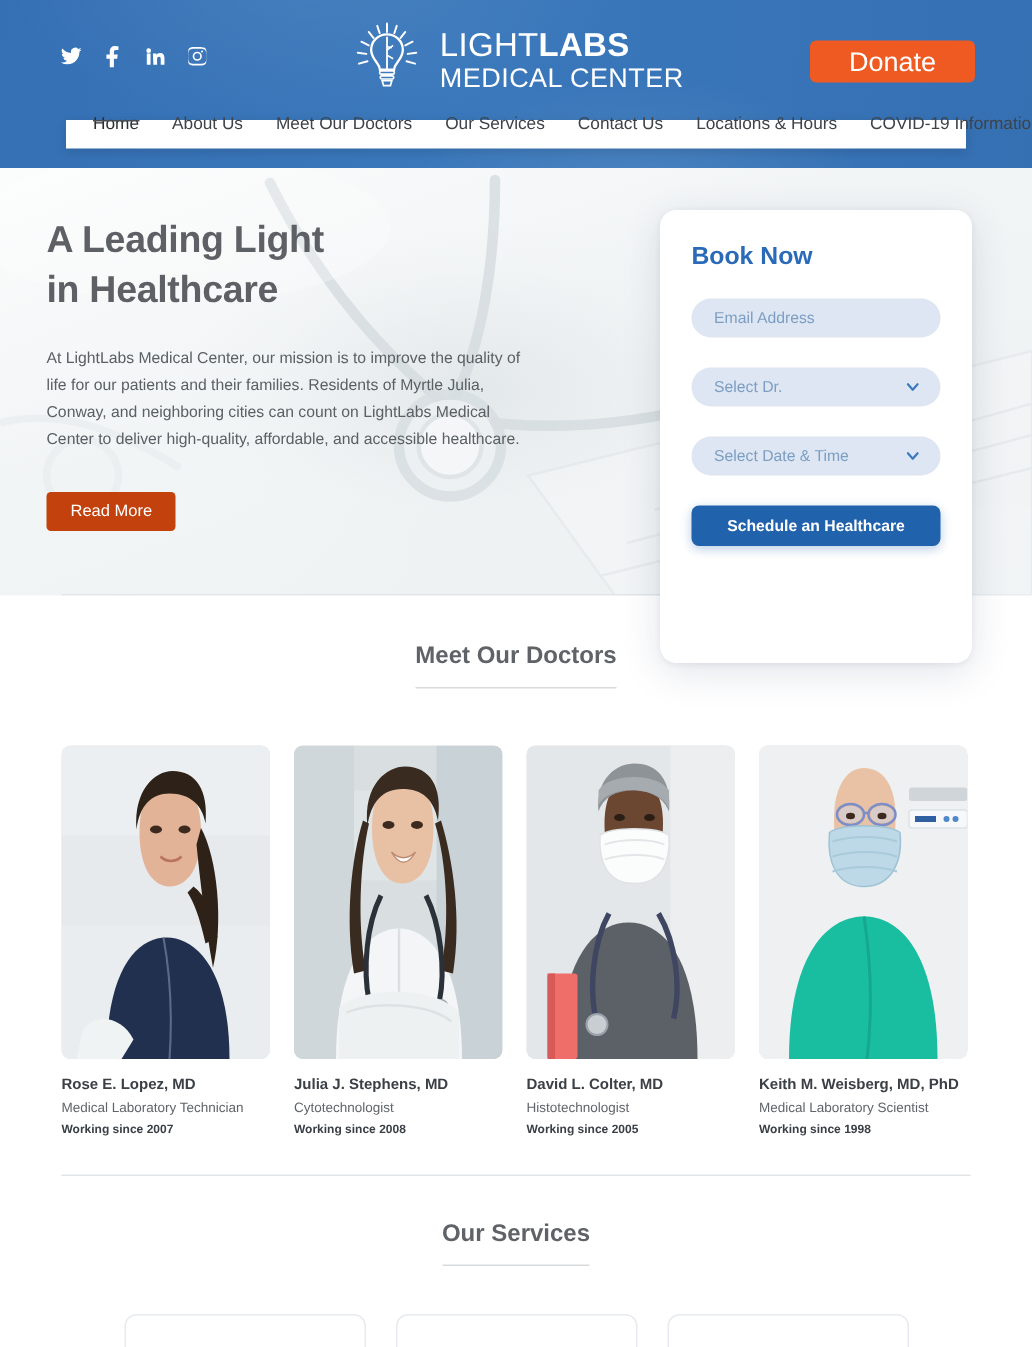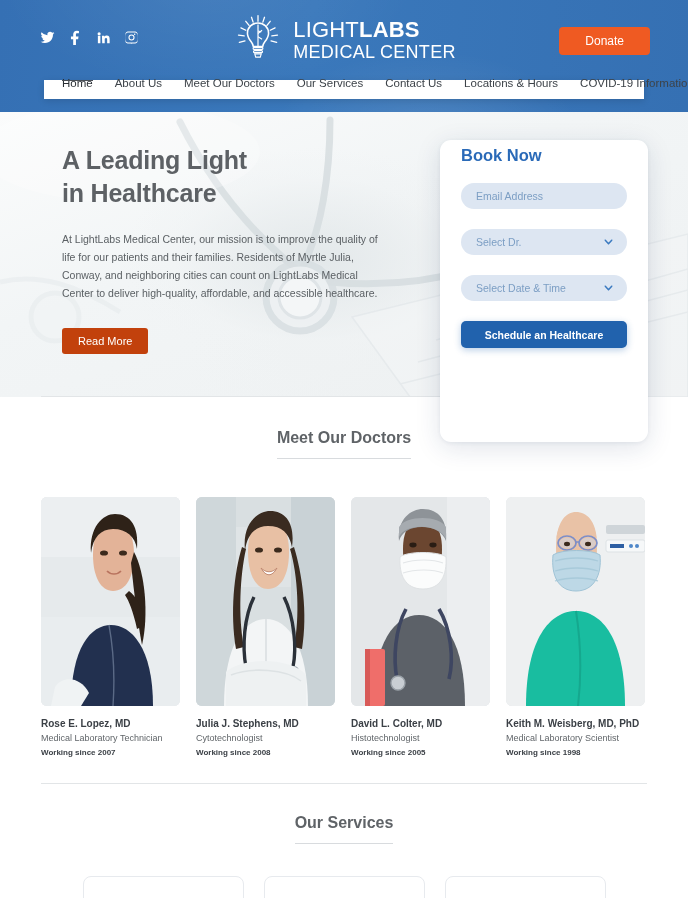--- a/index.html
+++ b/index.html
@@ -49,21 +49,21 @@
     color: #ffffff; font-size: 18px; letter-spacing: 0.3px; margin-top: 2px; font-weight: 500;
   }
 
   .donate-btn {
     position: absolute; right: 38px; top: 27px;
     background: #ef5a22;
     color: #fff;
     border: none; border-radius: 4px;
     padding: 0 26px;
     height: 28px; line-height: 28px;
-    font-size: 12px; font-family: inherit;
+    font-size: 18px; font-family: inherit;
     cursor: pointer;
     z-index: 3;
   }
 
   
   .navbar {
     position: absolute; left: 44px; top: 80px;
     width: 600px; height: 19px;
     background: #ffffff;
     box-shadow: 0 2px 7px rgba(0,0,0,0.13);
@@ -94,21 +94,21 @@
   .hero-bg { position: absolute; inset: 0; overflow: hidden; }
   .hero-bg .wash {
     position:absolute; inset:0;
     background:
       radial-gradient(ellipse 260px 150px at 46% 52%, #e3e8ea 0%, rgba(240,243,244,0.5) 55%, rgba(255,255,255,0) 75%),
       radial-gradient(ellipse 420px 260px at 70% 85%, #eef1f2 0%, rgba(255,255,255,0) 70%),
       linear-gradient(160deg, #fbfcfc 0%, #f2f5f6 40%, #eef1f2 100%);
   }
   .hero-bg svg { position: absolute; inset: 0; }
 
-  .hero-inner { position: relative; z-index: 2; padding: 32px 0 0 62px; }
+  .hero-inner { position: relative; z-index: 2; padding: 32px 0 0 31px; }
   .hero-title {
     font-size: 25px; font-weight: 700; color: #5d6165; line-height: 1.32;
     letter-spacing: -0.2px;
   }
   .hero-para {
     margin-top: 20px; width: 323px;
     font-size: 10.5px; line-height: 1.72; color: #5b6064;
   }
   .read-more {
     margin-top: 26px;
@@ -121,21 +121,21 @@
     height: 1px; background: #e2e5e7; z-index: 2;
   }
 
   
   .book-card {
     position: absolute; left: 440px; top: 140px;
     width: 208px; height: 302px;
     background: #ffffff;
     border-radius: 11px;
     box-shadow: 0 6px 26px rgba(25,50,90,0.13), 0 1px 4px rgba(25,50,90,0.07);
-    padding: 6px 21px;
+    padding: 22px 21px;
     z-index: 20;
   }
   .book-title {
     font-size: 16.5px; font-weight: 700; color: #2a6ab8;
     margin-bottom: 18px;
   }
   .field {
     height: 26px; border-radius: 13px;
     background: #dde6f2;
     display: flex; align-items: center;

